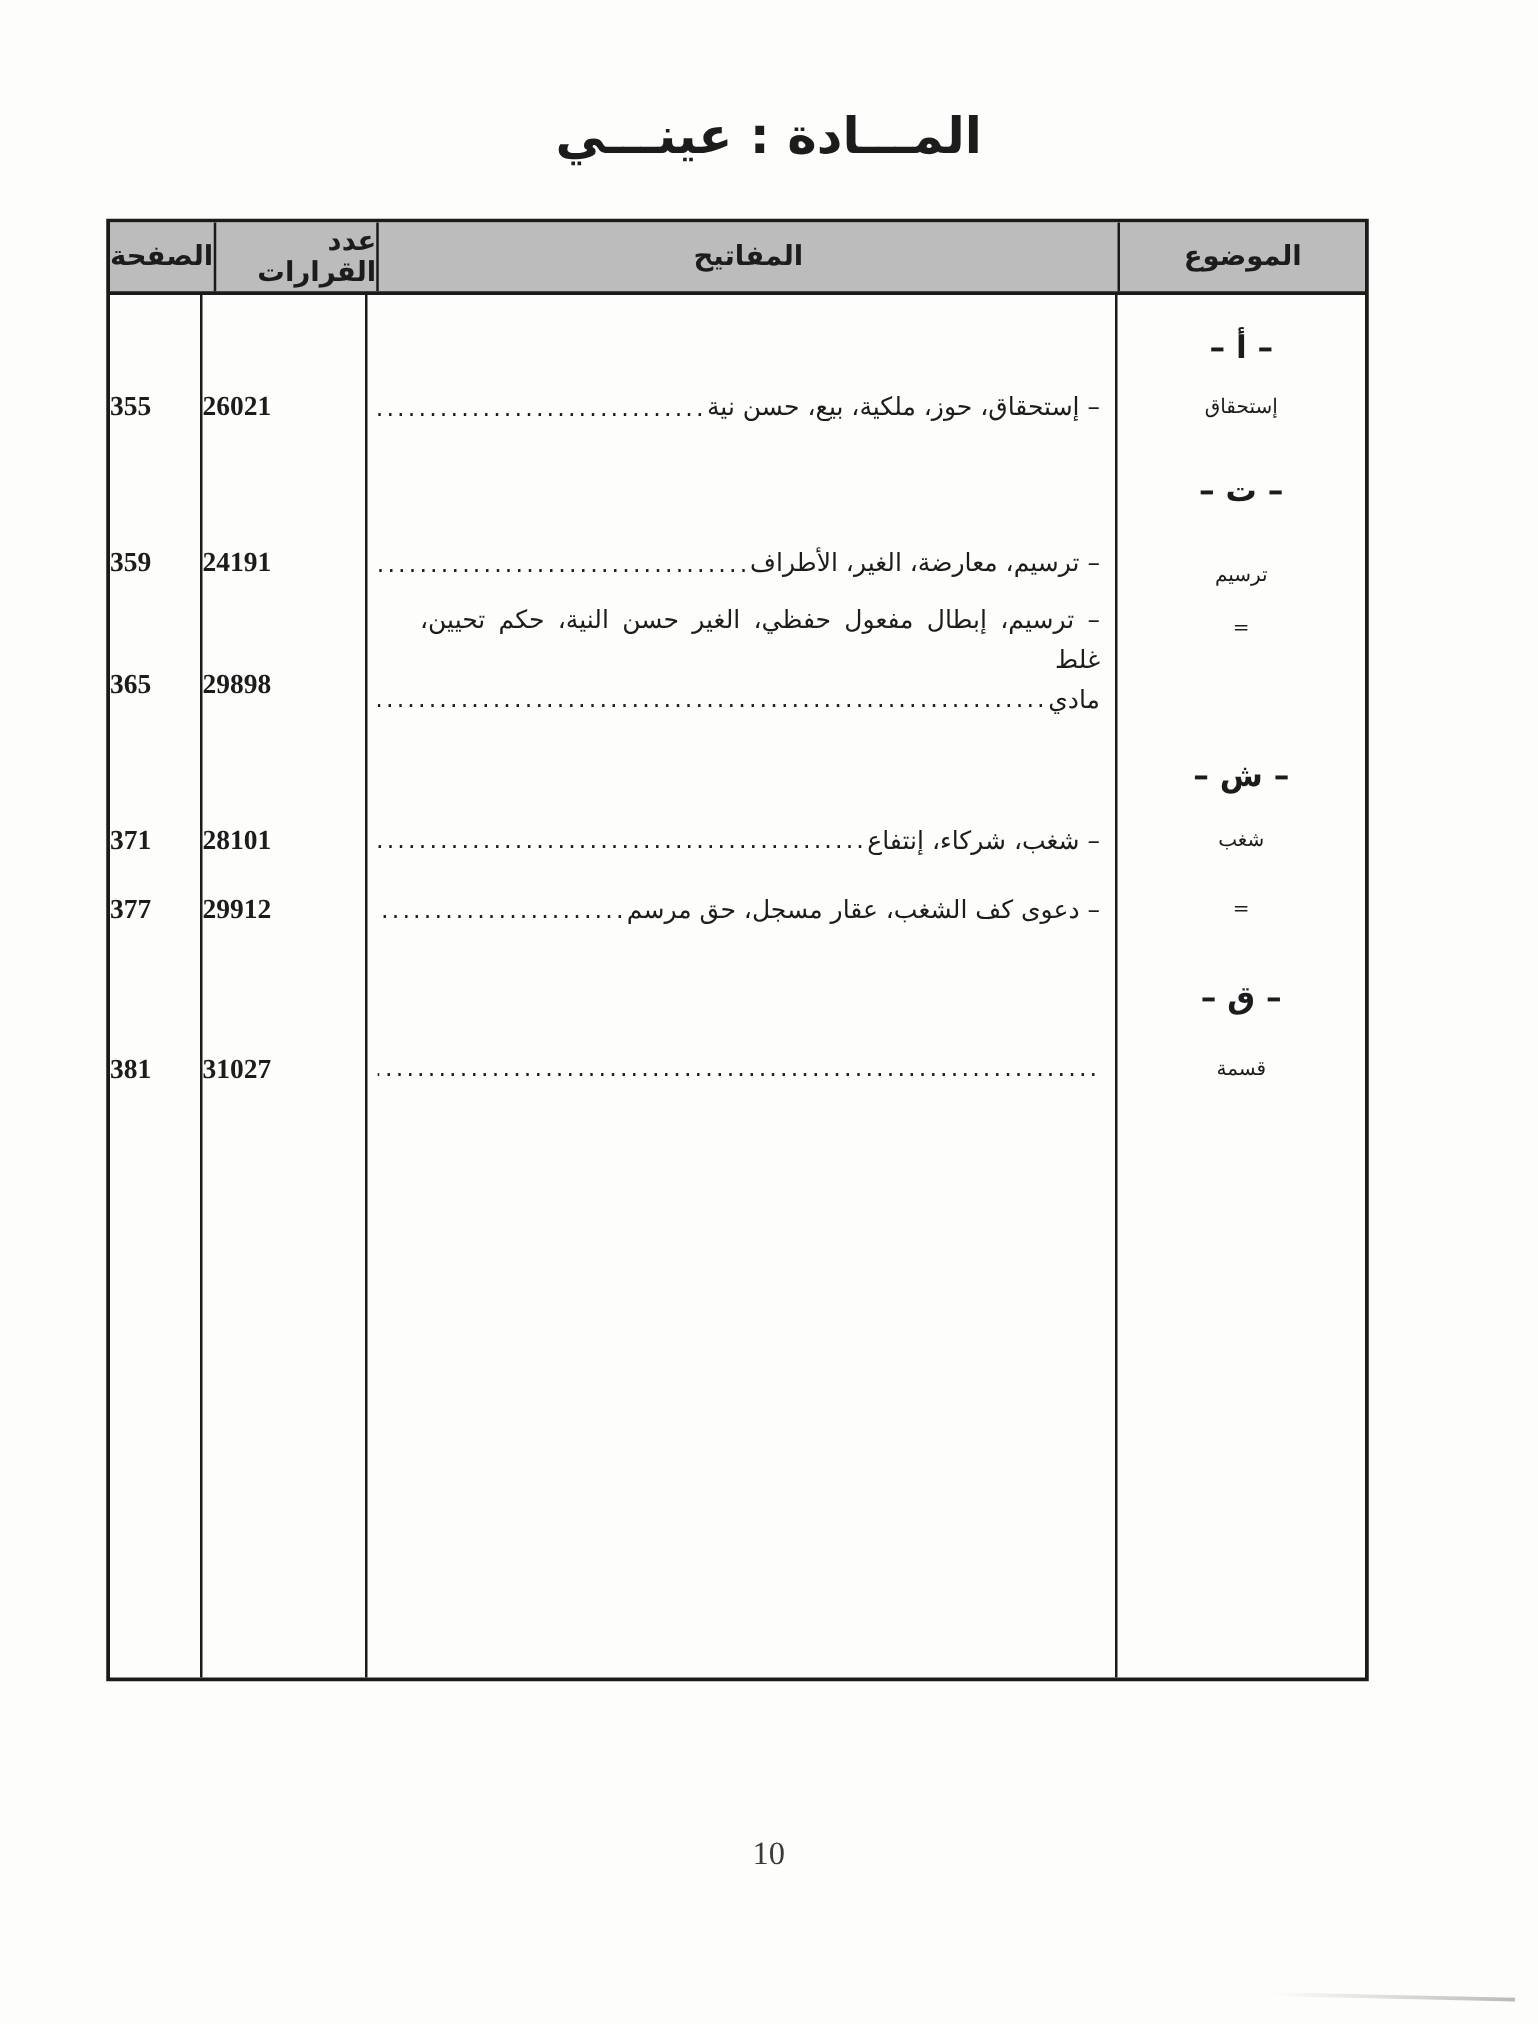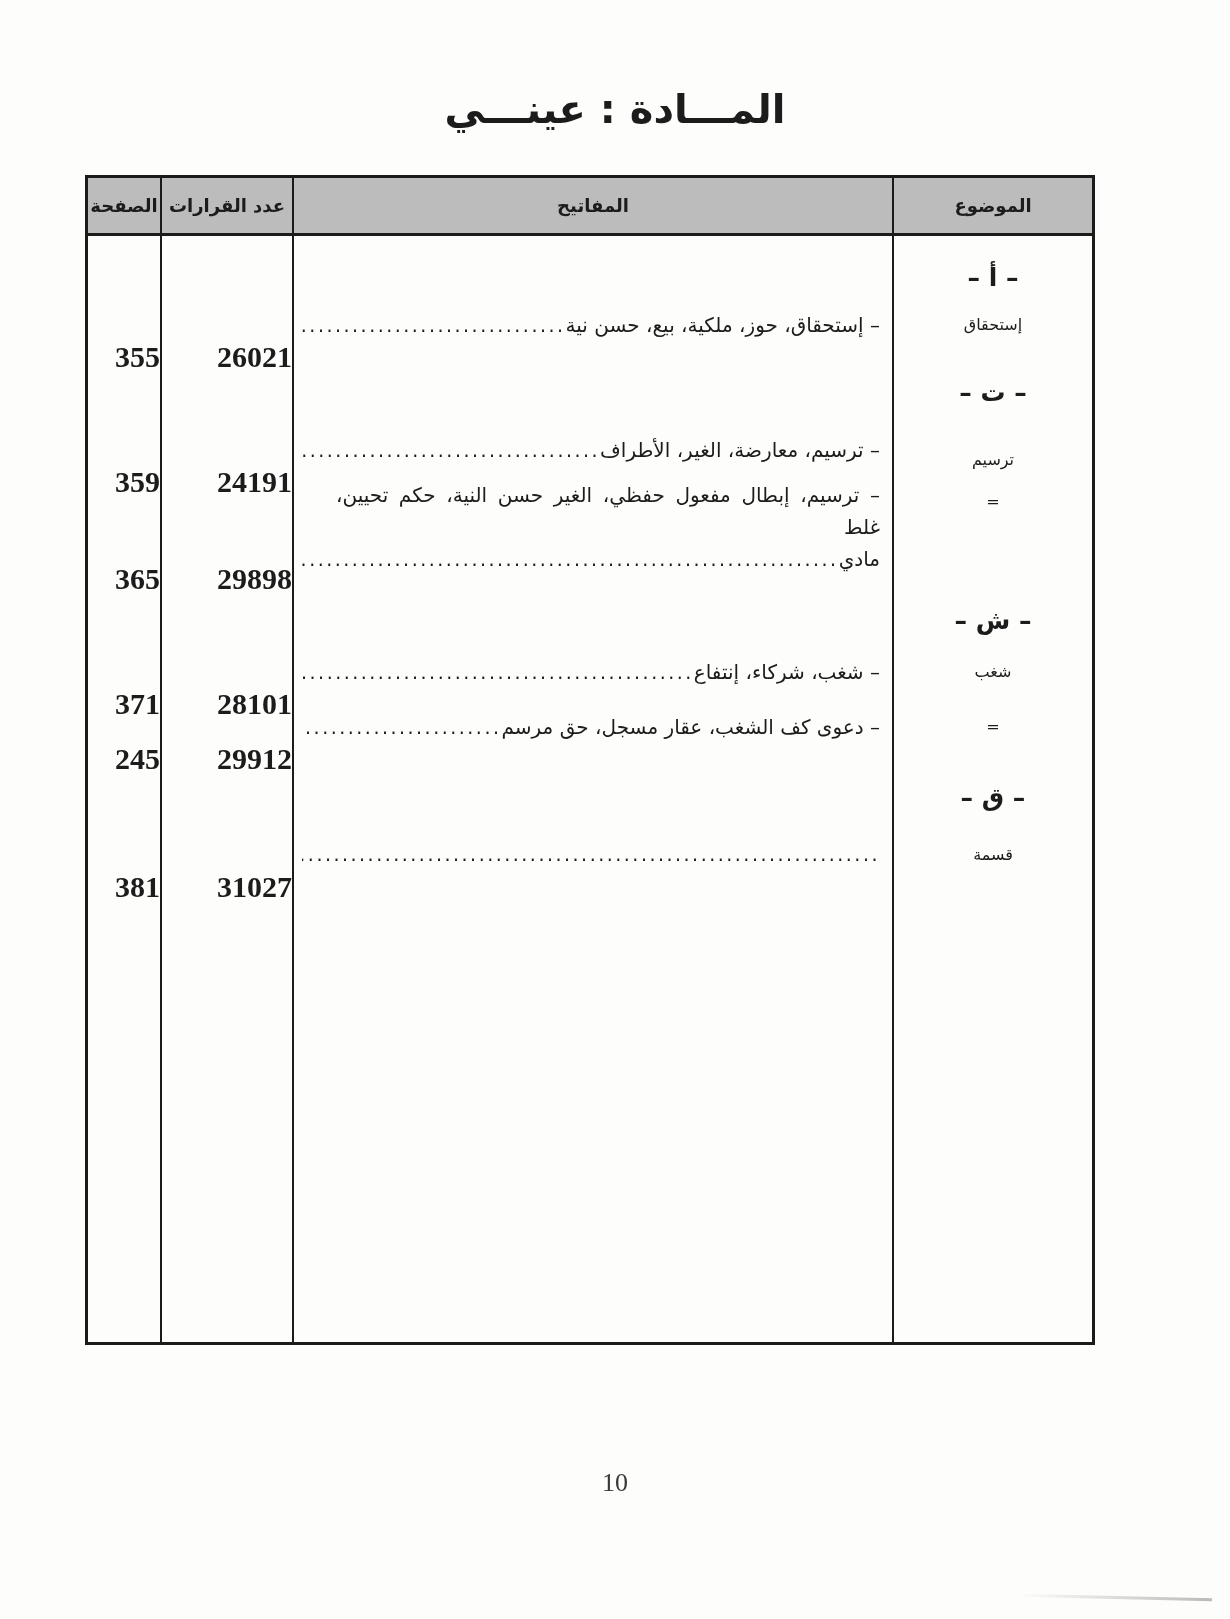--- a/index.html
+++ b/index.html
@@ -43,21 +43,21 @@
     height: 58px;
     background: #bcbcbc;
     border-bottom: 3px solid #1b1b1b;
     box-sizing: border-box;
   }
   .th {
     display: flex;
     align-items: center;
     justify-content: center;
     font-weight: bold;
-    font-size: 18px;
+    font-size: 22px;
     box-sizing: border-box;
     direction: rtl;
   }
   .tbody {
     display: flex;
     direction: rtl;
     height: calc(100% - 58px);
     position: relative;
   }
   .col { position: relative; box-sizing: border-box; }
@@ -79,24 +79,23 @@
     font-size: 25px;
     text-align: center;
   }
   .subj {
     font-size: 16px;
     text-align: center;
   }
   .num {
     font-family: "Liberation Serif", "DejaVu Serif", serif;
     font-weight: bold;
-    font-size: 30px;
-    text-align: right;
+    font-size: 22px;
+    text-align: left;
     direction: ltr;
-    margin-top: 27px;
   }
   .krow {
     position: absolute;
     right: 12px;
     left: 8px;
     display: flex;
     direction: rtl;
     align-items: baseline;
     font-size: 20px;
     line-height: 1.35;
@@ -216,21 +215,21 @@
       <div class="entry num" style="top:421px">28101</div>
       <div class="entry num" style="top:476px">29912</div>
       <div class="entry num" style="top:604px">31027</div>
     </div>
 
     <div class="col c-page">
       <div class="entry num" style="top:74px">355</div>
       <div class="entry num" style="top:199px">359</div>
       <div class="entry num" style="top:296px">365</div>
       <div class="entry num" style="top:421px">371</div>
-      <div class="entry num" style="top:476px">245</div>
+      <div class="entry num" style="top:476px">377</div>
       <div class="entry num" style="top:604px">381</div>
     </div>
 
   </div>
 </div>
 
 <div class="page-number">10</div>
 <div class="scan-artifact"></div>
 
 </body></html>

